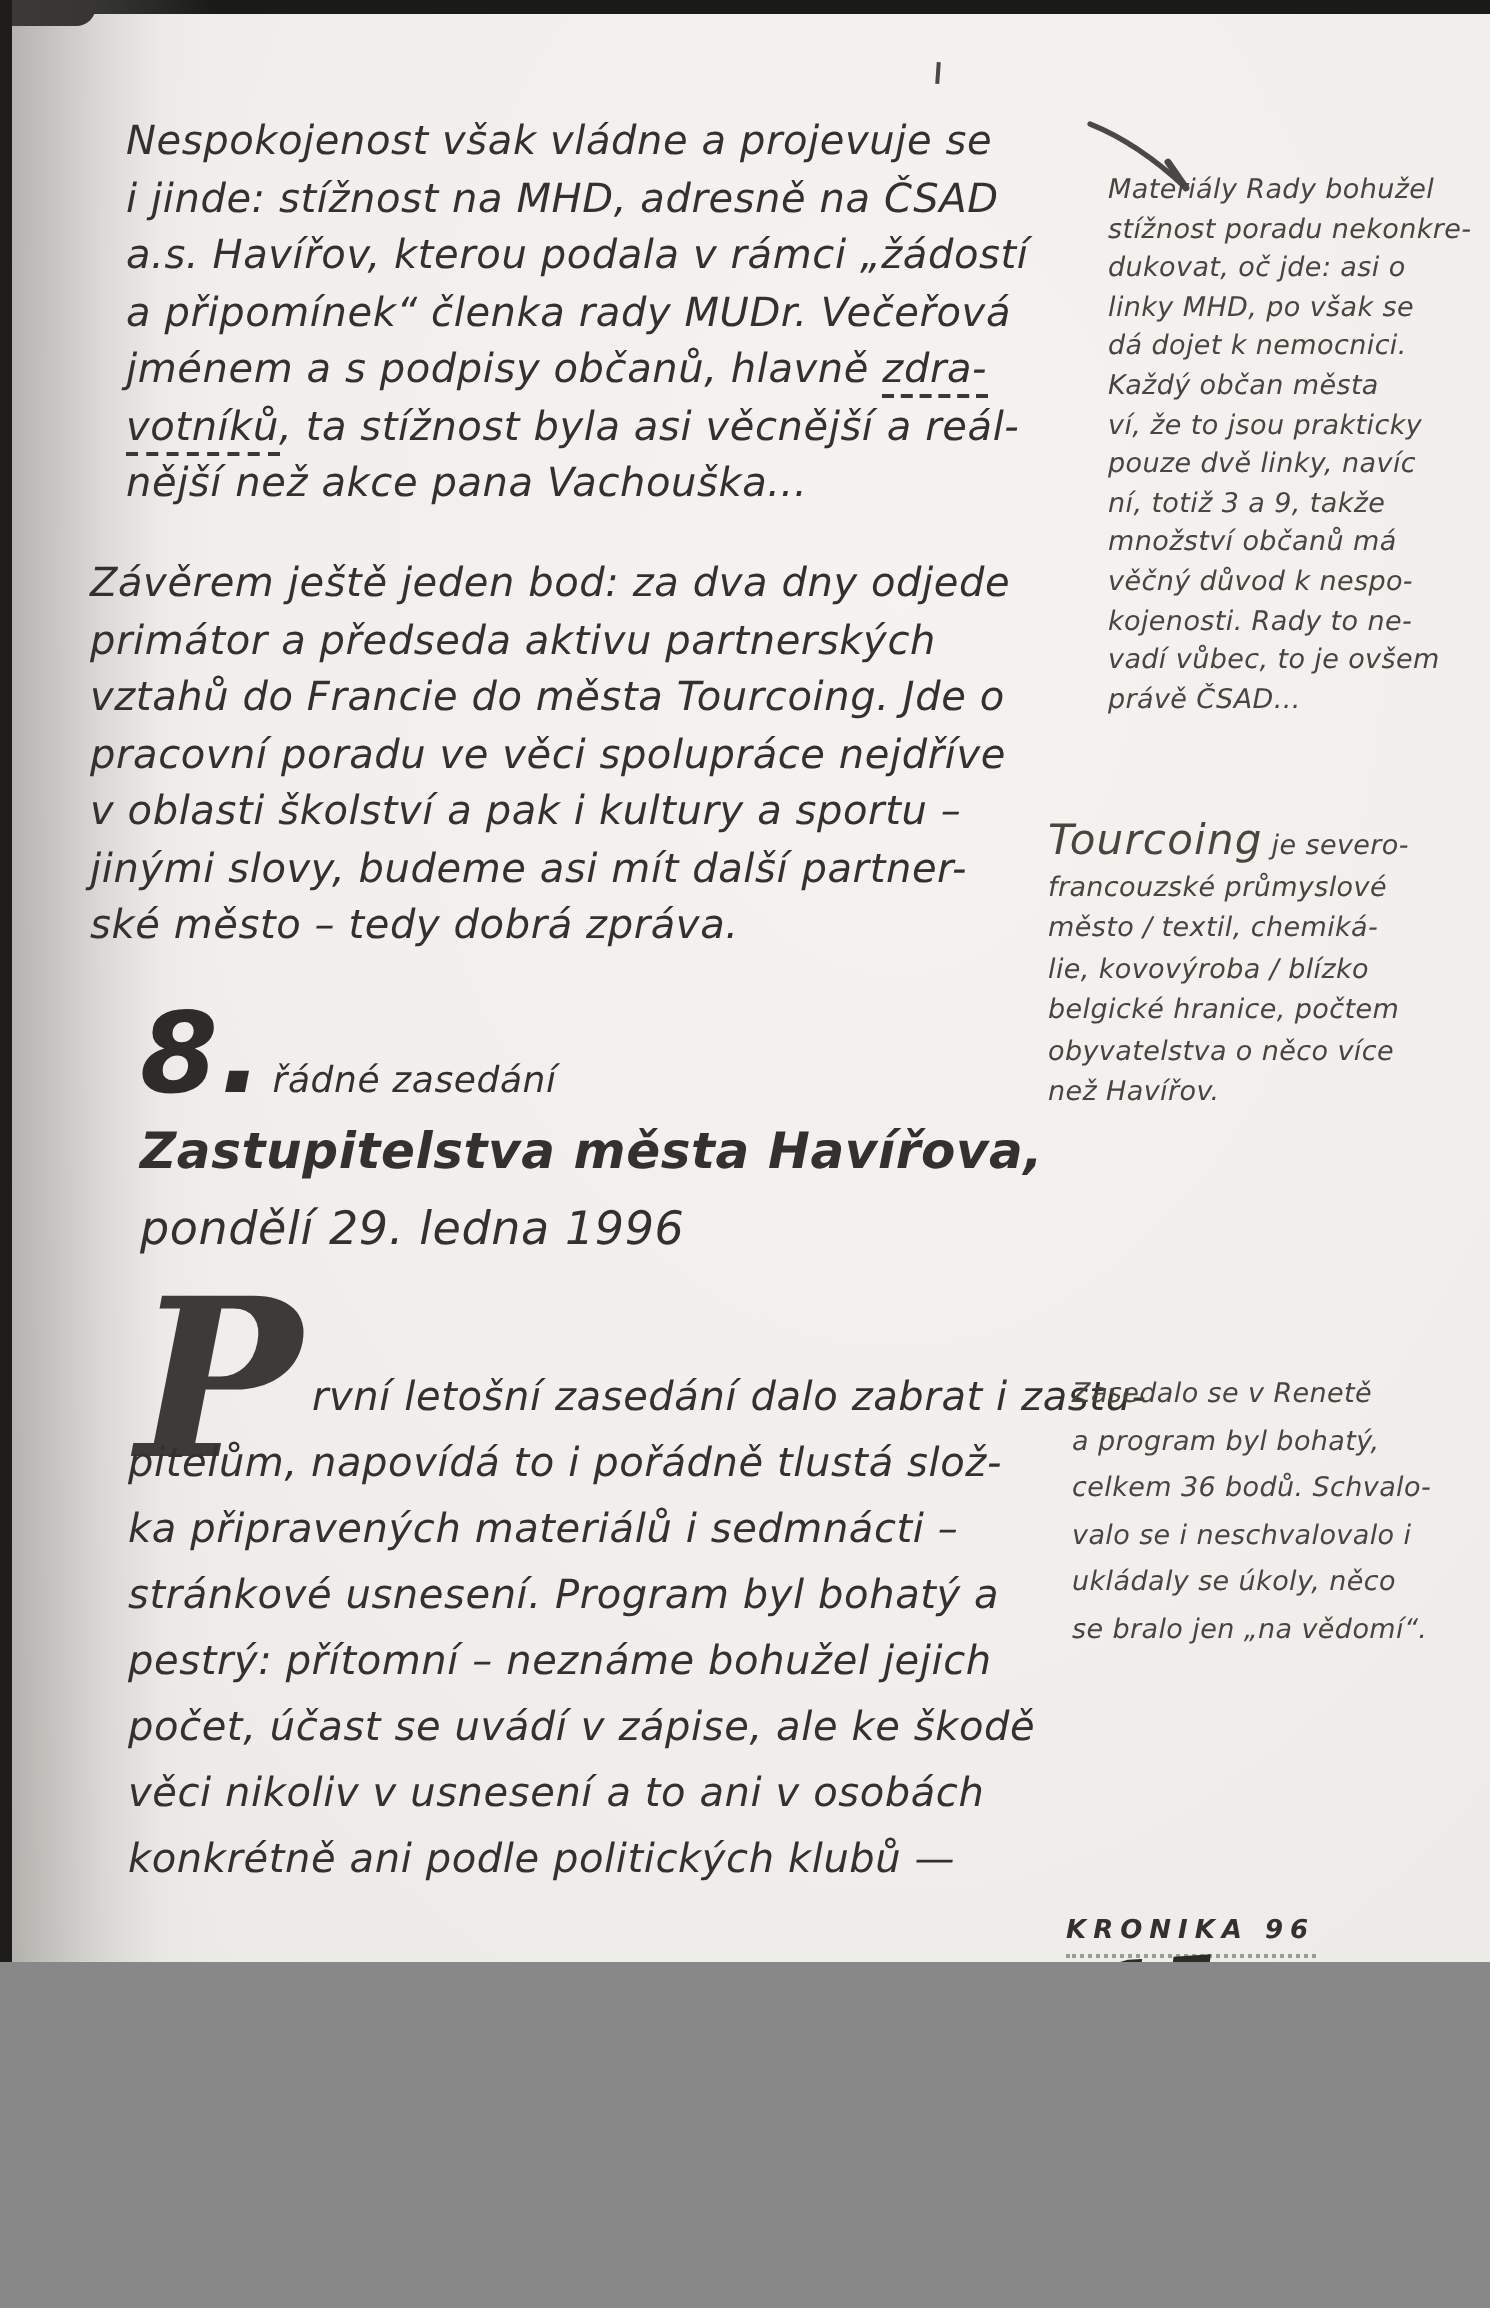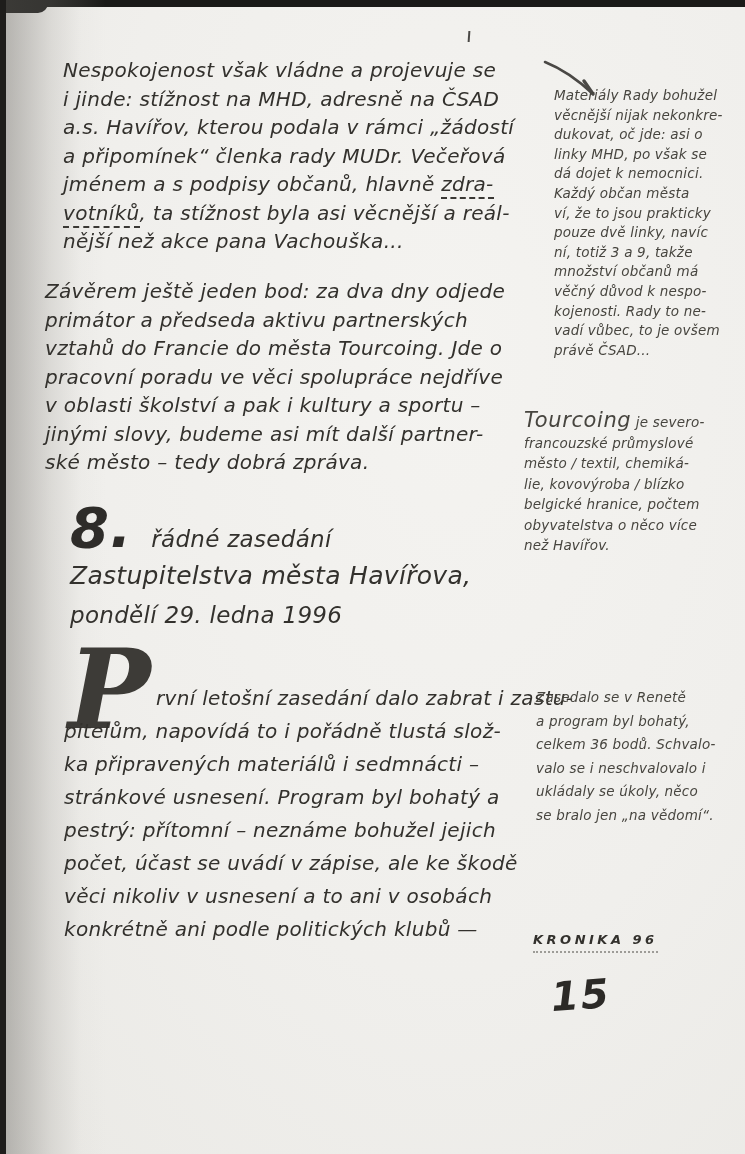--- a/index.html
+++ b/index.html
@@ -1,17 +1,17 @@
 <!DOCTYPE html>
 <html><head>
 <meta charset="utf-8">
 <style>
   html,body{margin:0;padding:0;background:#888;}
   .page{
-    position:relative;width:745px;height:1154px;overflow:hidden;
+    position:relative;width:745px;height:981px;overflow:hidden;
     background:radial-gradient(ellipse at 60% 30%, #f4f3f0 0%, #f0efec 55%, #eae9e5 100%);
     font-family:"DejaVu Sans",sans-serif;
   }
   
   .edge-top{position:absolute;top:0;left:0;width:745px;height:7px;background:#1a1a18;}
   .edge-top-left{position:absolute;top:0;left:0;width:48px;height:13px;background:#1a1a18;border-bottom-right-radius:10px;}
   .edge-left{position:absolute;top:0;left:0;width:6px;height:1154px;background:#1e1d1b;}
   .binding-shadow{position:absolute;top:0;left:6px;width:100px;height:1154px;
     background:linear-gradient(to right, rgba(104,101,96,.42), rgba(150,147,142,.22) 45%, rgba(200,198,193,.08) 75%, rgba(0,0,0,0));}
   .tick{position:absolute;left:468px;top:31px;width:2px;height:11px;background:#4a4845;transform:rotate(4deg);}
@@ -20,41 +20,41 @@
   
   .hand{color:#33312d;font-style:italic;letter-spacing:.3px;}
   .line{font-size:20px;line-height:28.5px;white-space:nowrap;}
   .para1{position:absolute;left:63px;top:56px;}
   .para2{position:absolute;left:45px;top:277px;}
   .u{border-bottom:2px dashed #3a3834;padding-bottom:1px;}
 
   .heading{position:absolute;left:70px;top:500px;}
   .heading-row1{display:flex;align-items:baseline;}
   .heading-number{font-size:56px;font-weight:700;line-height:56px;letter-spacing:1px;color:#2e2c29;}
-  .heading-label{font-size:23px;margin-left:19px;}
-  .h-line2{font-size:25px;line-height:40px;white-space:nowrap;}
+  .heading-label{font-size:18px;margin-left:4px;}
+  .h-line2{font-size:25px;line-height:40px;white-space:nowrap;font-weight:bold;}
   .h-line3{font-size:23px;line-height:38px;white-space:nowrap;}
 
   .dropcap{position:absolute;left:68px;top:640px;font-family:"DejaVu Serif",serif;
     font-weight:700;font-style:italic;font-size:110px;line-height:100px;color:#3d3b37;}
   .para3{position:absolute;left:64px;top:682px;}
   .para3 .line{line-height:33px;}
   .para3 .first{padding-left:92px;}
 
   
   .note{position:absolute;color:#47453f;font-style:italic;letter-spacing:.2px;}
   .nline{font-size:13.5px;line-height:19.6px;white-space:nowrap;}
   .note1{left:527px;top:86px;margin-left:27px;}
   .note2{left:524px;top:410px;}
   .note2 .nline{line-height:20.5px;}
   .tourcoing-word{font-size:21px;letter-spacing:.6px;}
   .note3{left:536px;top:686px;}
   .note3 .nline{line-height:23.5px;}
 
-  .kronika{position:absolute;left:533px;top:932px;font-size:13px;font-weight:700;
+  .kronika{position:absolute;left:533px;top:958px;font-size:13px;font-weight:700;
     font-style:italic;letter-spacing:3.5px;color:#33312d;
     border-bottom:2px dotted rgba(90,87,82,.55);padding-bottom:4px;}
   .pagenum{position:absolute;left:551px;top:972px;font-size:40px;font-weight:700;
     font-style:italic;color:#2c2a27;transform:rotate(-4deg);letter-spacing:2px;}
 </style>
 </head>
 <body>
 
 <div class="page">
 
@@ -104,21 +104,21 @@
     <div class="line">ka připravených materiálů i sedmnácti –</div>
     <div class="line">stránkové usnesení. Program byl bohatý a</div>
     <div class="line">pestrý: přítomní – neznáme bohužel jejich</div>
     <div class="line">počet, účast se uvádí v zápise, ale ke škodě</div>
     <div class="line">věci nikoliv v usnesení a to ani v osobách</div>
     <div class="line">konkrétně ani podle politických klubů —</div>
   </section>
 
   <aside class="note note1">
     <div class="nline">Materiály Rady bohužel</div>
-    <div class="nline">věcnější nijak nekonkre-</div>
+    <div class="nline">stížnost poradu nekonkre-</div>
     <div class="nline">dukovat, oč jde: asi o</div>
     <div class="nline">linky MHD, po však se</div>
     <div class="nline">dá dojet k nemocnici.</div>
     <div class="nline">Každý občan města</div>
     <div class="nline">ví, že to jsou prakticky</div>
     <div class="nline">pouze dvě linky, navíc</div>
     <div class="nline">ní, totiž 3 a 9, takže</div>
     <div class="nline">množství občanů má</div>
     <div class="nline">věčný důvod k nespo-</div>
     <div class="nline">kojenosti. Rady to ne-</div>

